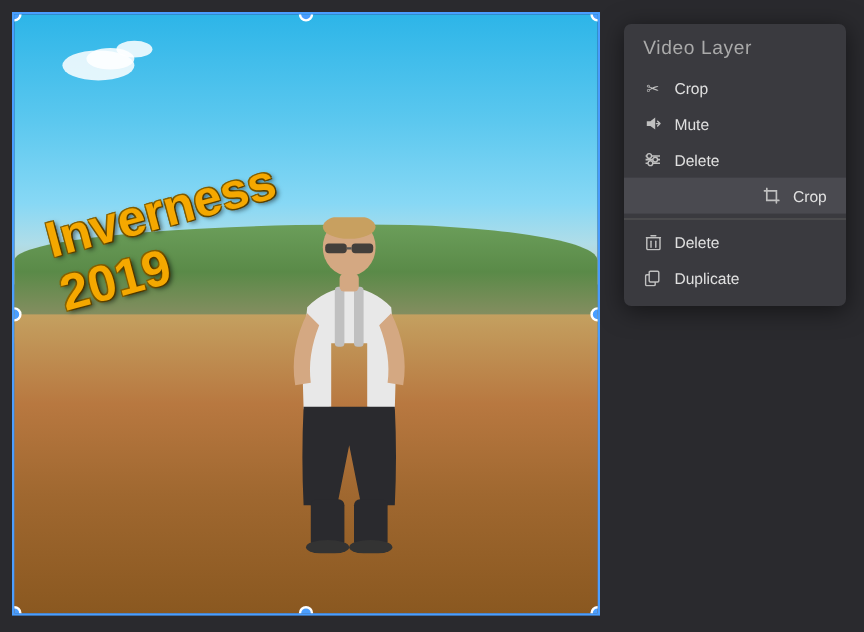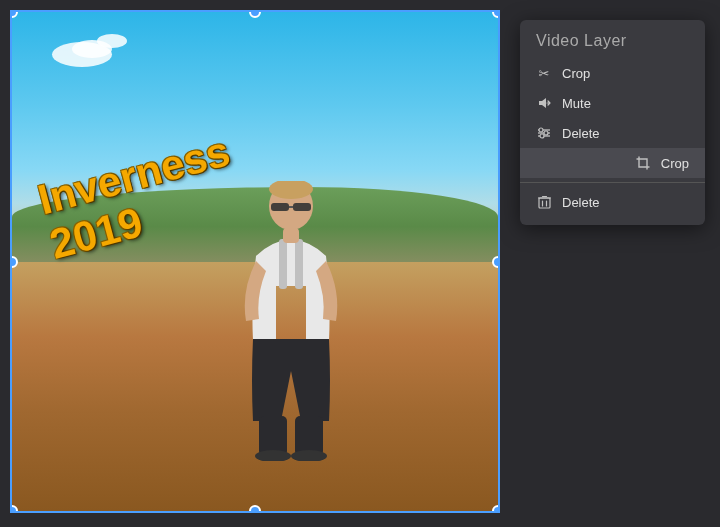--- a/index.html
+++ b/index.html
@@ -273,15 +273,24 @@
           <rect x="1" y="3" width="11" height="10" rx="1" stroke="#c0c0c0" stroke-width="1.2"></rect>
           <line x1="0" y1="3" x2="13" y2="3" stroke="#c0c0c0" stroke-width="1.2"></line>
           <line x1="4.5" y1="1.5" x2="8.5" y2="1.5" stroke="#c0c0c0" stroke-width="1.2" stroke-linecap="round"></line>
           <line x1="4.5" y1="6" x2="4.5" y2="11" stroke="#c0c0c0" stroke-width="1.2" stroke-linecap="round"></line>
           <line x1="8.5" y1="6" x2="8.5" y2="11" stroke="#c0c0c0" stroke-width="1.2" stroke-linecap="round"></line>
         </svg>
       </span>
       <span>Delete</span>
     </div>
 
+    <div class="menu-item">
+      <span class="menu-icon">
+        <svg width="14" height="14" viewBox="0 0 14 14" fill="none" xmlns="http://www.w3.org/2000/svg">
+          <rect x="1" y="4" width="8" height="9" rx="1" stroke="#c0c0c0" stroke-width="1.2"></rect>
+          <rect x="4" y="1" width="8" height="9" rx="1" stroke="#c0c0c0" stroke-width="1.2" fill="#3a3a3f"></rect>
+        </svg>
+      </span>
+      <span>Duplicate</span>
+    </div>
   </div>
 
 </div>
 
 </body></html>

